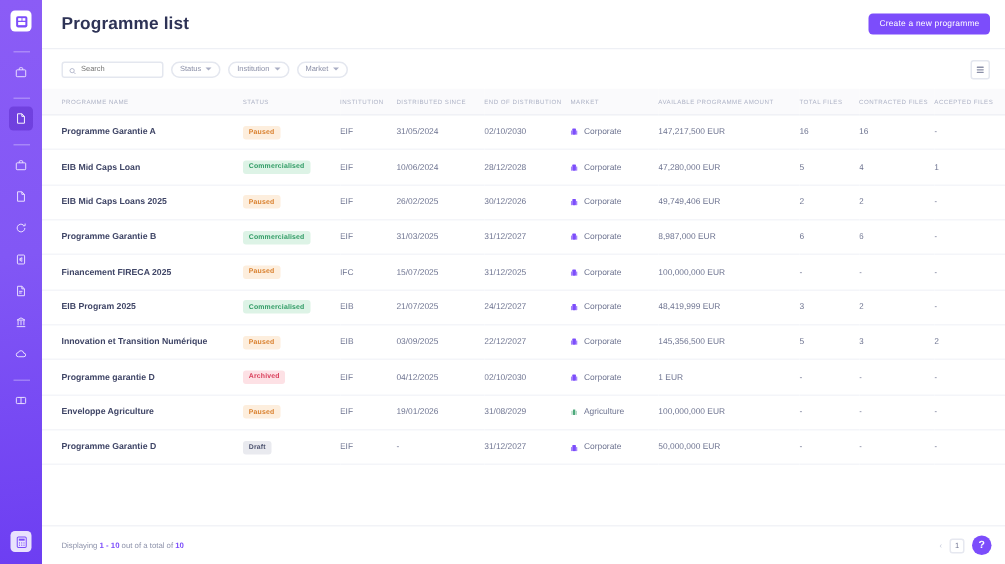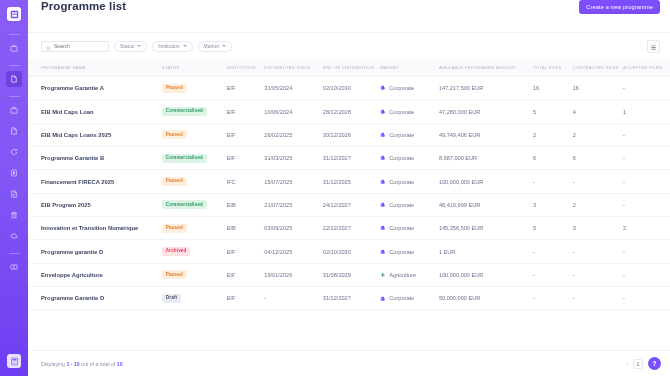--- a/index.html
+++ b/index.html
@@ -34,21 +34,21 @@
   .sb-bottom { position: absolute; bottom: 8px; left: 50%; transform: translateX(-50%); }
   .sb-bottom .tile {
     width: 14px; height: 14px; border-radius: 3px; background: rgba(255,255,255,.85);
     display: flex; align-items: center; justify-content: center;
   }
 
   
   .main { flex: 1 1 auto; height: 376px; display: flex; flex-direction: column; background: #fff; }
 
   .topbar {
-    height: 33px; flex: 0 0 33px; display: flex; align-items: flex-start;
+    height: 33px; flex: 0 0 33px; display: flex; align-items: center;
     padding: 0 10px 0 13px; justify-content: space-between;
     border-bottom: 1px solid #eef0f5; background: #fff;
   }
   .page-title { font-size: 11.5px; font-weight: bold; color: #2e3356; letter-spacing: .1px; }
   .btn-primary {
     background: #7c4dfb; color: #fff; border: none; border-radius: 3px;
     font-size: 5.6px; font-family: "Liberation Sans", sans-serif;
     padding: 4px 7px; letter-spacing: .15px; cursor: pointer; white-space: nowrap;
   }
 

